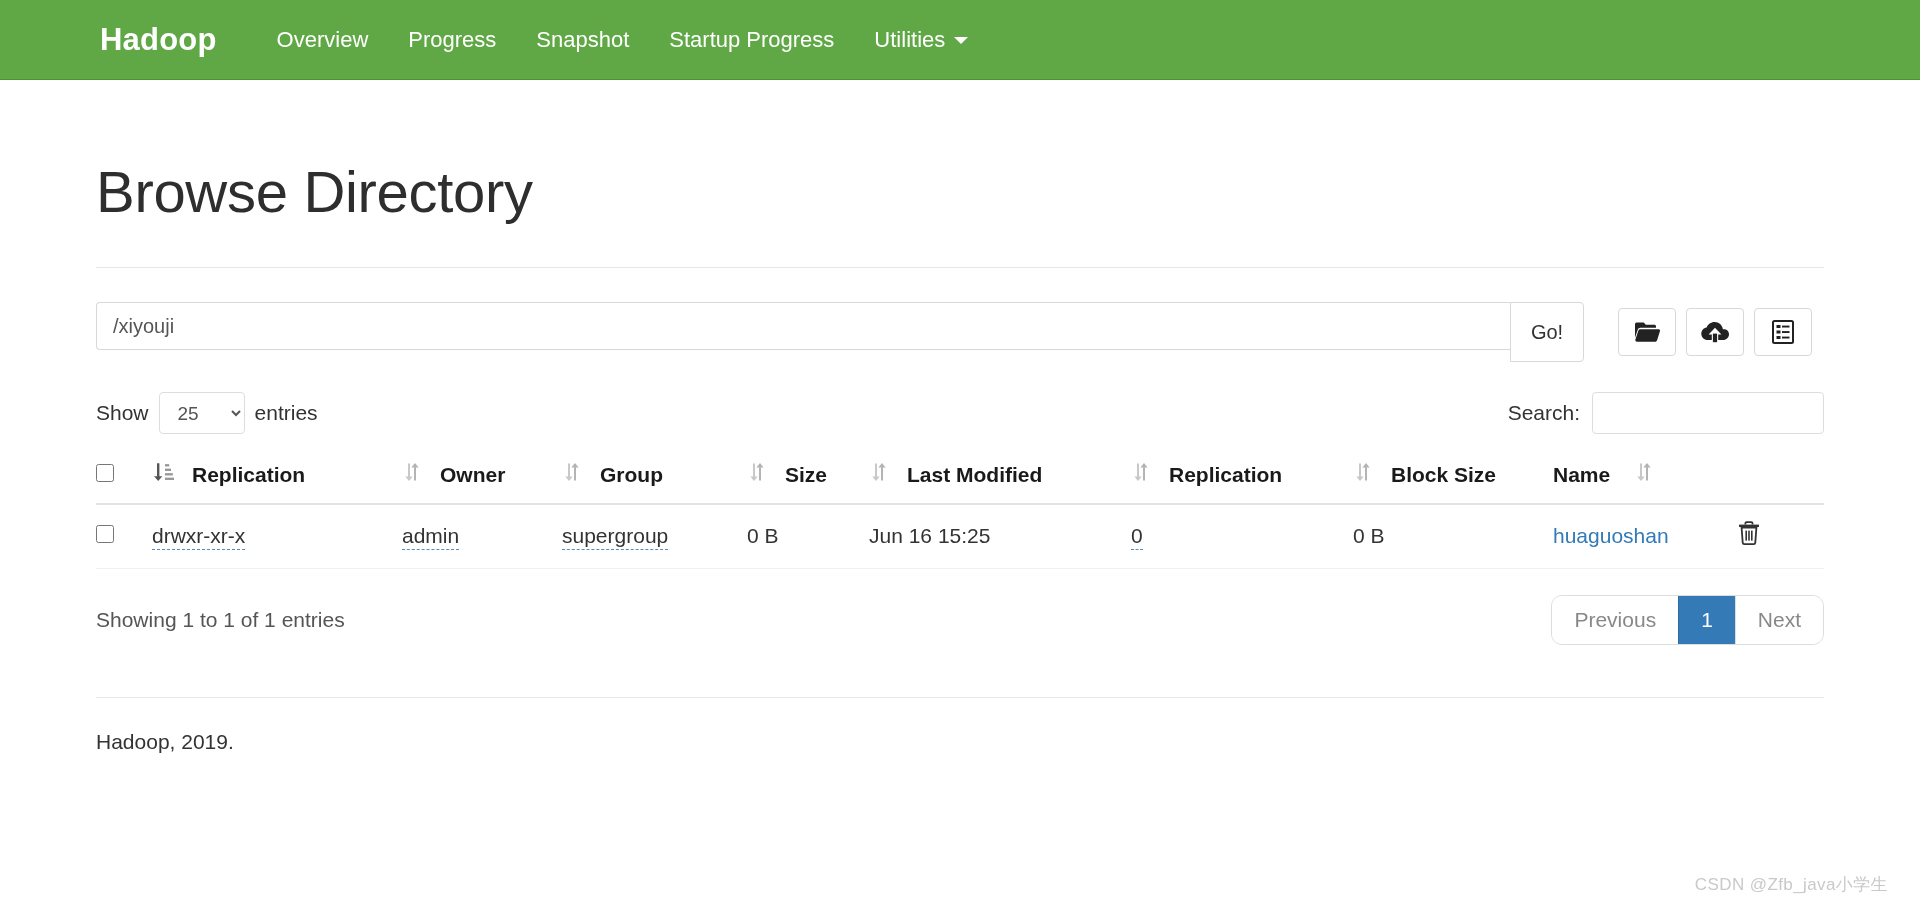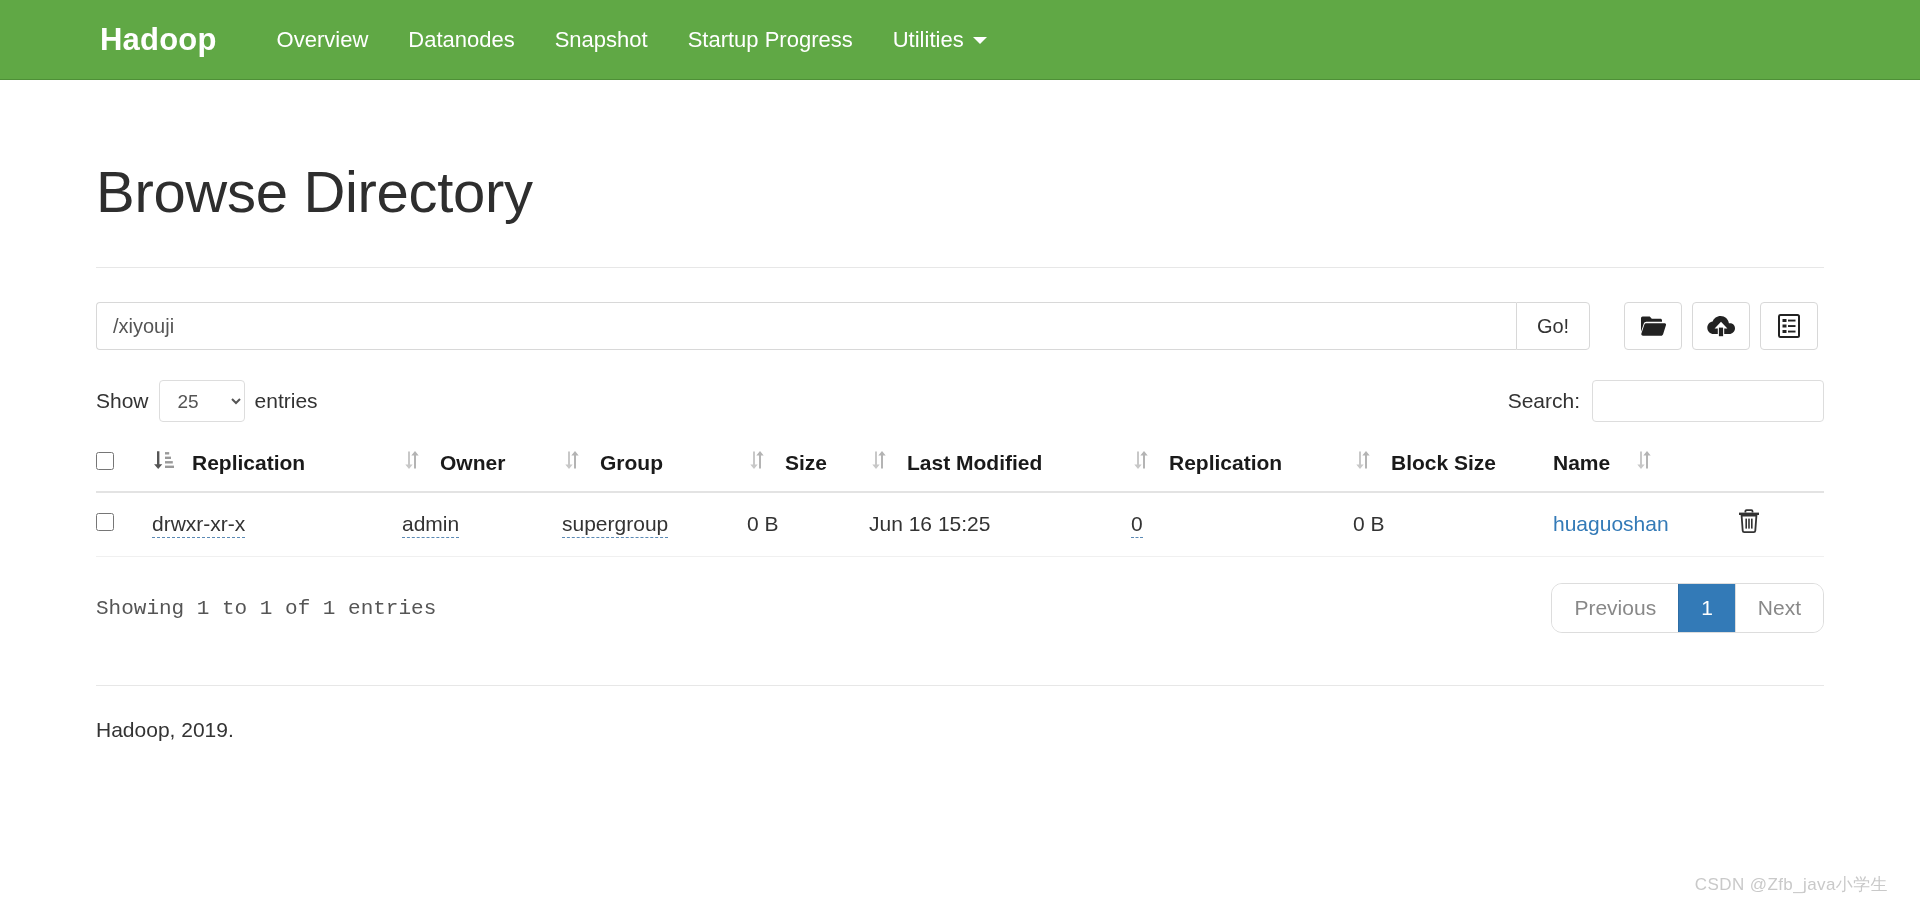--- a/index.html
+++ b/index.html
@@ -65,38 +65,38 @@
   .hr {
     border: 0;
     border-top: 1px solid #e7e7e7;
     margin: 42px 6px 0 6px;
   }
 
   
   .path-row {
     display: flex;
     align-items: center;
-    margin: 34px 12px 0 6px;
+    margin: 34px 18px 0 6px;
   }
   .input-group { display: flex; flex: 1 1 auto; }
   .path-input {
     flex: 1 1 auto;
     height: 48px;
     font-size: 20px;
     color: #555555;
     padding: 4px 16px;
     border: 1px solid #d8d8d8;
     border-right: 0;
     border-radius: 4px 0 0 4px;
     background: #ffffff;
     outline: none;
     font-family: "Liberation Sans", sans-serif;
   }
   .go-btn {
-    height: 48px;
+    height: 60px;
     min-width: 74px;
     font-size: 20px;
     color: #333333;
     background: #ffffff;
     border: 1px solid #d8d8d8;
     border-radius: 0 4px 4px 0;
     cursor: pointer;
     font-family: "Liberation Sans", sans-serif;
   }
   .icon-btn-group { display: flex; margin-left: 34px; }
@@ -225,21 +225,20 @@
   
   .table-footer {
     display: flex;
     align-items: center;
     justify-content: space-between;
     margin: 26px 6px 0 6px;
   }
   .info-text {
     font-size: 21px;
     color: #555555;
-    font-family: Liberation Mono, monospace;
   }
   .pagination {
     display: flex;
     border-radius: 11px;
     overflow: hidden;
     border: 1px solid #dddddd;
   }
   .page-btn {
     font-size: 21px;
     color: #888888;
@@ -277,21 +276,21 @@
     letter-spacing: .4px;
   }
 </style>
 </head>
 <body>
 
 <div class="navbar">
   <a class="brand" href="#">Hadoop</a>
   <div class="nav-links">
     <a class="nav-link" href="#"><span>Overview</span></a>
-    <a class="nav-link" href="#"><span>Datanodes</span></a>
+    <a class="nav-link" href="#"><span>Progress</span></a>
     <a class="nav-link" href="#"><span>Snapshot</span></a>
     <a class="nav-link" href="#"><span>Startup Progress</span></a>
     <a class="nav-link" href="#"><span>Utilities</span><span class="caret-ico"></span></a>
   </div>
 </div>
 
 <div class="container">
 
   <h1 class="page-title">Browse Directory</h1>
   <hr class="hr">

